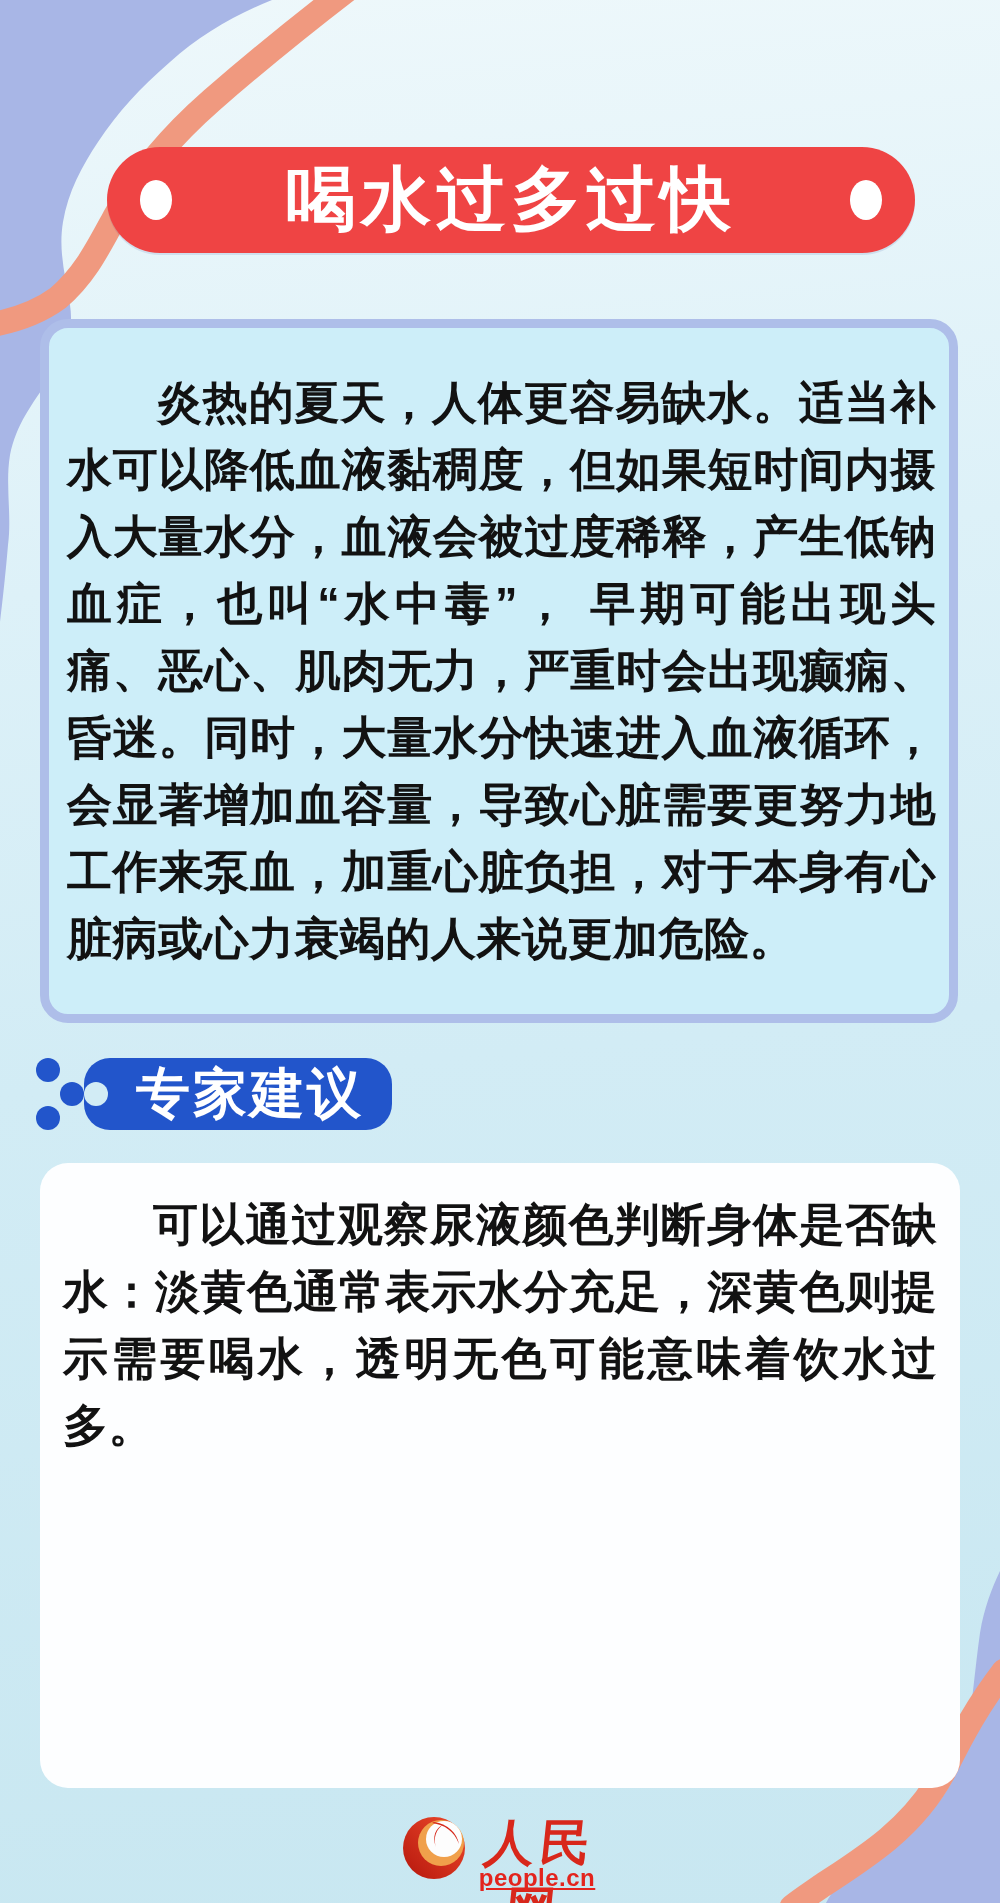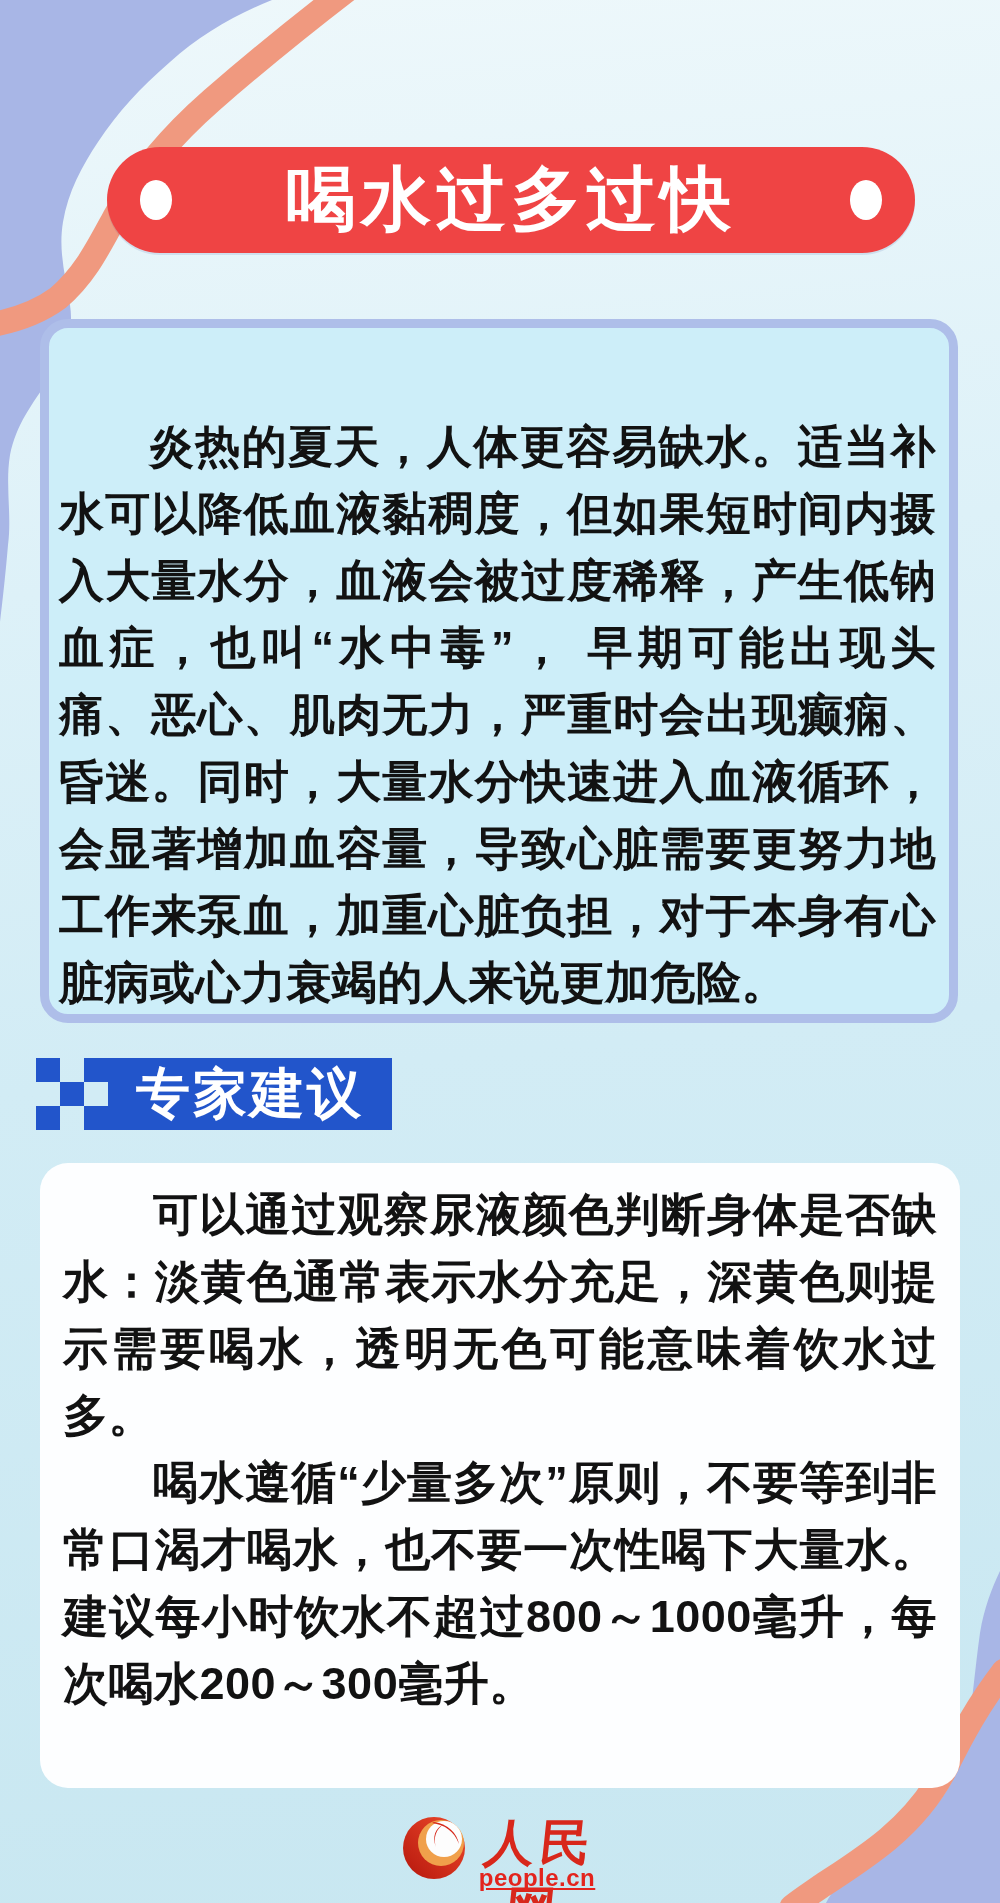--- a/index.html
+++ b/index.html
@@ -1,21 +1,21 @@
 <!DOCTYPE html>
 <html><head>
 <meta charset="utf-8">
 <style>
   html,body{margin:0;padding:0;}
   body{
     width:1000px;height:1903px;position:relative;overflow:hidden;
     background:linear-gradient(175deg,#eef8fb 0%,#ddf1f8 30%,#d2ecf5 55%,#c8e7f1 100%);
     font-family:"Liberation Sans","DejaVu Sans",sans-serif;
   }
-  .abs{position:absolute;}
+  .abs{position:absolute;border-radius:26px;}
   svg{display:block;}
 
   
   #deco-top-left{left:0;top:0;width:420px;height:660px;}
   #deco-bottom-right{left:580px;top:1483px;width:420px;height:420px;}
 
   
   #title-banner{
     left:107px;top:147px;width:808px;height:106px;border-radius:53px;
     background:#ef4444;box-shadow:0 2px 0 rgba(40,70,160,.12);
@@ -30,38 +30,38 @@
 
   
   #intro-card{
     left:40px;top:319px;width:900px;height:686px;
     background:#cdeef9;border:9px solid #aebee9;border-radius:28px;
   }
   .body-text{
     margin:0;color:#121212;font-size:45px;line-height:67px;
     font-weight:600;letter-spacing:.5px;text-indent:2em;text-align:justify;
   }
-  #intro-card .body-text{padding:41px 13px 0 10px;margin-top:44px;}
+  #intro-card .body-text{padding:41px 13px 0 18px;}
 
   
   .checker-sq{position:absolute;width:24px;height:24px;background:#2255cb;}
   #badge-rect{
     left:84px;top:1058px;width:308px;height:72px;background:#2255cb;
   }
   #badge-notch{left:84px;top:1082px;width:24px;height:24px;background:#d2ecf5;}
   #badge-rect .badge-text{
     position:absolute;left:24px;right:0;top:0;height:72px;line-height:70px;
     text-align:center;color:#ffffff;font-size:54px;font-weight:bold;letter-spacing:3px;
   }
 
   
   #advice-card{
     left:40px;top:1163px;width:920px;height:625px;background:#fdfeff;border-radius:28px;
   }
-  #advice-card .inner{padding:18px 23px 0 23px;}
+  #advice-card .inner{padding:28px 23px 0 23px;}
 
   
   #footer-logo{left:402px;top:1812px;width:210px;height:80px;}
   #logo-swirl{position:absolute;left:0;top:4px;}
   #logo-cn{
     position:absolute;left:72px;top:-2px;width:126px;text-align:center;
     color:#d8271b;font-size:50px;font-weight:bold;letter-spacing:6px;
     transform:skewX(-6deg);font-family:"DejaVu Serif","Liberation Serif",serif;
   }
   #logo-en{
@@ -105,21 +105,20 @@
 <span class="abs checker-sq" style="left:60px;top:1082px;"></span>
 <span class="abs checker-sq" style="left:36px;top:1106px;"></span>
 <div class="abs" id="badge-rect">
   <span class="badge-text">专家建议</span>
 </div>
 <span class="abs" id="badge-notch"></span>
 
 <div class="abs" id="advice-card">
   <div class="inner">
     <p class="body-text">可以通过观察尿液颜色判断身体是否缺水：淡黄色通常表示水分充足，深黄色则提示需要喝水，透明无色可能意味着饮水过多。</p>
-    <p class="body-text">喝水遵循“少量多次”原则，不要等到非常口渴才喝水，也不要一次性喝下大量水。建议每小时饮水不超过800～1000毫升，每次喝水200～300毫升。</p>
   </div>
 </div>
 
 <div class="abs" id="footer-logo">
   <svg id="logo-swirl" width="64" height="64" viewBox="0 0 64 64">
     <defs>
       <linearGradient id="redg" x1="0" y1="1" x2="1" y2="0">
         <stop offset="0" stop-color="#b5170d"></stop>
         <stop offset="1" stop-color="#ef4a2c"></stop>
       </linearGradient>

